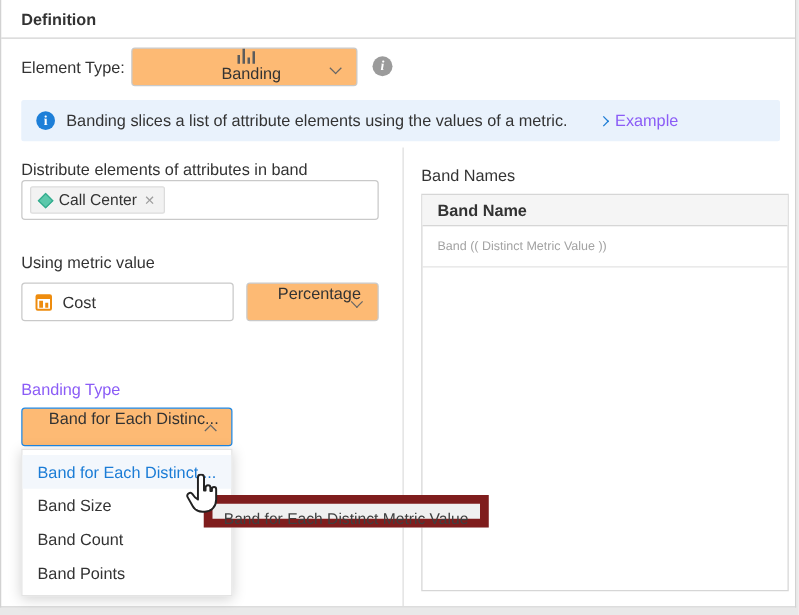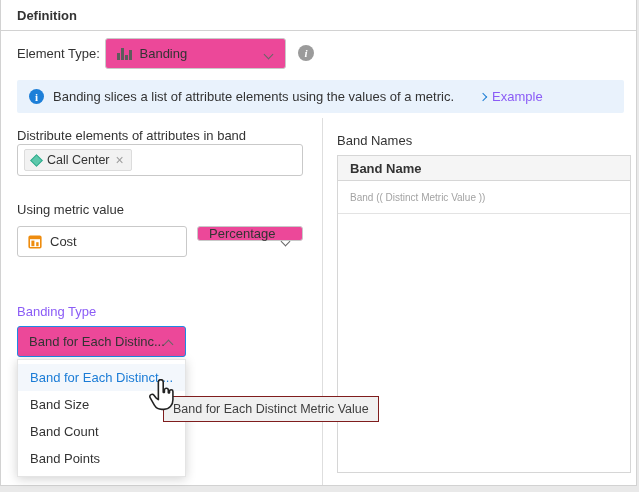--- a/index.html
+++ b/index.html
@@ -22,22 +22,22 @@
   .panel-header {
     height:31px; border-bottom:1px solid #d2d2d2;
     display:flex; align-items:center; padding-left:16px;
     font-weight:bold; font-size:13px; color:#333;
   }
   .abs { position:absolute; }
   .label { font-size:13px; color:#333; }
   .sub-label { font-size:13px; color:#8b5cf6; }
 
   .select-box {
-    background:#ec4899; border:1px solid #c9c9c9; border-radius:3px;
-    display:flex; align-items:center; padding-left:11px; cursor:pointer;
+    background:#fdba74; border:1px solid #c9c9c9; border-radius:3px;
+    display:flex; align-items:center; padding-left:11px; cursor:pointer;flex-direction:column;
   }
   .chev {
     width:7px; height:7px; border-right:1.5px solid #666; border-bottom:1.5px solid #666;
     transform:rotate(45deg); position:absolute; right:13px; top:12px;
   }
   .chev.up { transform:rotate(-135deg); top:14px; }
 
   
   .bars { display:inline-flex; align-items:flex-end; gap:1.5px; height:12px; margin-right:8px; }
   .bars i { display:block; width:2.5px; background:#5c5c5c; }
@@ -88,21 +88,21 @@
     padding:4px 0; z-index:10;
   }
   .menu-item {
     height:27px; line-height:27px; padding-left:12px; font-size:13px; color:#333; cursor:pointer;
     white-space:nowrap; overflow:hidden;
   }
   .menu-item.selected { color:#1b7cd6; font-weight:normal; background:#f3f7fc; }
 
   .tooltip {
     left:162px; top:396px; height:26px; line-height:24px; padding:0 9px;
-    background:#f0f0f0; border:1px solid #7f1d1d; color:#3f3f3f;
+    background:#f0f0f0; border:7px solid #7f1d1d; color:#3f3f3f;
     font-size:12.5px; white-space:nowrap; z-index:20;
   }
   .cursor-hand { left:146px; top:379px; z-index:30; }
 
   .toggle {
     width:31px; height:17px; border-radius:9px; background:#a9a9a9; position:relative; cursor:pointer;
   }
   .toggle .knob {
     position:absolute; left:2px; top:2px; width:13px; height:13px; border-radius:50%; background:#fff;
   }
@@ -171,21 +171,21 @@
   <div class="abs input-box" style="left:16px; top:226px; width:170px; height:31px; padding-left:10px; gap:8px;">
     <svg class="metric-icon" width="14" height="14" viewBox="0 0 14 14">
       <rect x="1.2" y="1.2" width="11.6" height="11.6" rx="1" fill="none" stroke="#ee8c0e" stroke-width="1.6"></rect>
       <rect x="1.2" y="1.2" width="11.6" height="3" fill="#ee8c0e"></rect>
       <rect x="3.4" y="5.6" width="3" height="5.6" fill="#ee8c0e"></rect>
       <rect x="8.2" y="7.2" width="2.4" height="4" fill="#ee8c0e"></rect>
     </svg>
     <span>Cost</span>
   </div>
 
-  <div class="abs select-box" style="left:196px; top:226px; width:106px; height:15px;">
+  <div class="abs select-box" style="left:196px; top:226px; width:106px; height:31px;">
     <span>Percentage</span>
     <span class="chev" style="top:11px;"></span>
   </div>
 
   <span class="abs sub-label" style="left:16px; top:304px;">Banding Type</span>
 
   <div class="abs select-box combo-focused" style="left:16px; top:326px; width:169px; height:31px;">
     <span style="white-space:nowrap; overflow:hidden;">Band for Each Distinc...</span>
     <span class="chev up"></span>
   </div>

